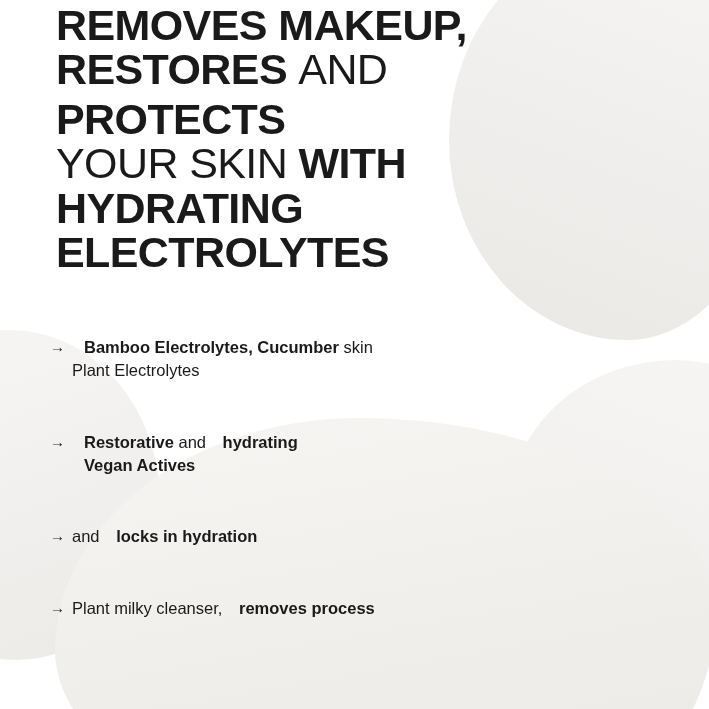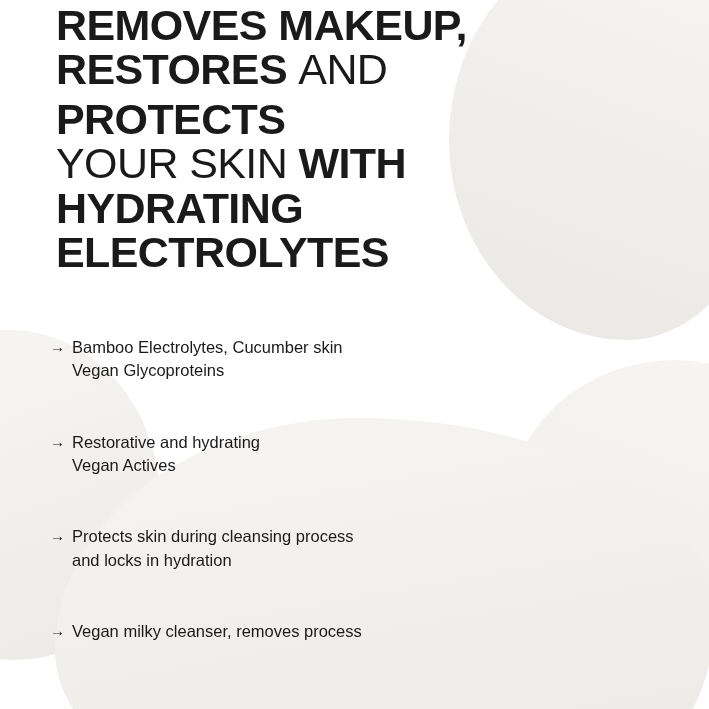--- a/index.html
+++ b/index.html
@@ -105,21 +105,21 @@
   }
   .bullet:last-child { margin-bottom: 0; }
   .arrow {
     flex: 0 0 auto;
     width: 22px;
     font-size: 15px;
     line-height: 1.45;
     color: #1a1a1a;
   }
   .btext { flex: 1 1 auto; }
-  .btext b { font-weight: 400; }
+  .btext b { font-weight: 700; margin-left: 12px; }
   .btext span { font-weight: 400; }
   .bline { display: block; }
 </style>
 </head>
 <body>
 
 <div id="page">
 
   <div class="blob b1"></div>
   <div class="blob b2"></div>
@@ -135,39 +135,38 @@
       <span class="hl-line l4"><span>YOUR SKIN </span><b>WITH</b></span>
       <span class="hl-line l5"><b>HYDRATING</b></span>
       <span class="hl-line l6"><b>ELECTROLYTES</b></span>
     </h1>
 
     <ul class="bullets">
       <li class="bullet">
         <span class="arrow">→</span>
         <span class="btext">
             <span class="bline"><b>Bamboo Electrolytes, Cucumber</b><span> skin</span></span>
-            <span class="bline"><span>Vegan Glycoproteins</span></span>
+            <span class="bline"><span>Plant Electrolytes</span></span>
           </span>
       </li>
       <li class="bullet">
         <span class="arrow">→</span>
         <span class="btext">
             <span class="bline"><b>Restorative</b><span> and </span><b>hydrating</b></span>
             <span class="bline"><b>Vegan Actives</b></span>
           </span>
       </li>
       <li class="bullet">
         <span class="arrow">→</span>
         <span class="btext">
-            <span class="bline"><b>Protects skin</b><span> during cleansing process</span></span>
             <span class="bline"><span>and </span><b>locks in hydration</b></span>
           </span>
       </li>
       <li class="bullet">
         <span class="arrow">→</span>
         <span class="btext">
-            <span class="bline"><span>Vegan milky cleanser, </span><b>removes process</b></span>
+            <span class="bline"><span>Plant milky cleanser, </span><b>removes process</b></span>
           </span>
       </li>
     </ul>
 
   </div>
 </div>
 
 </body></html>

